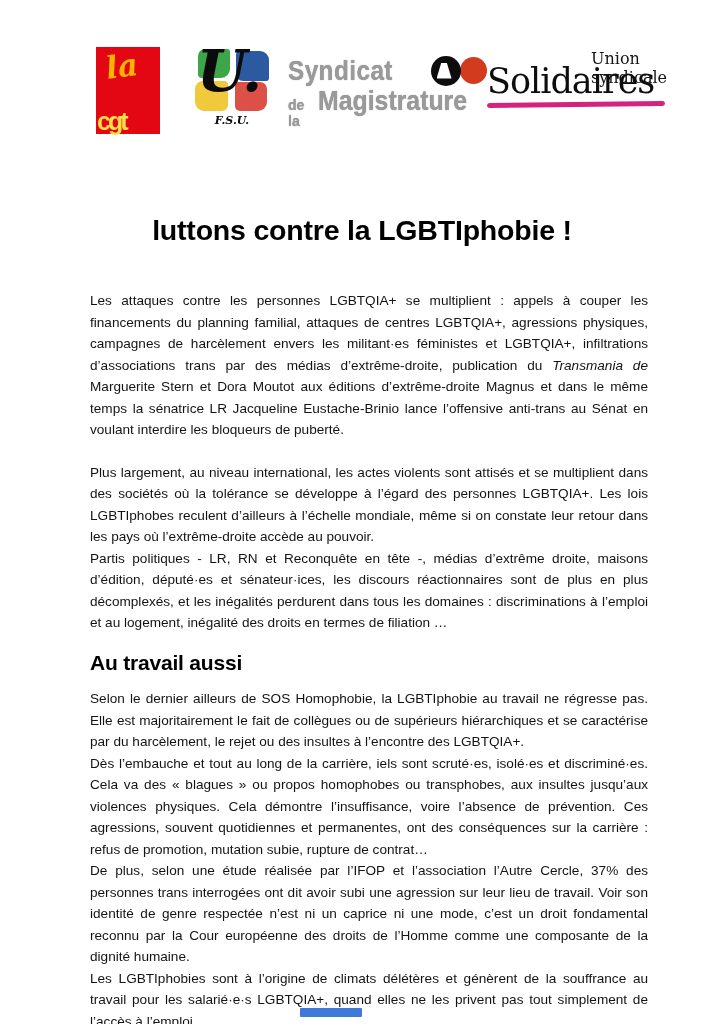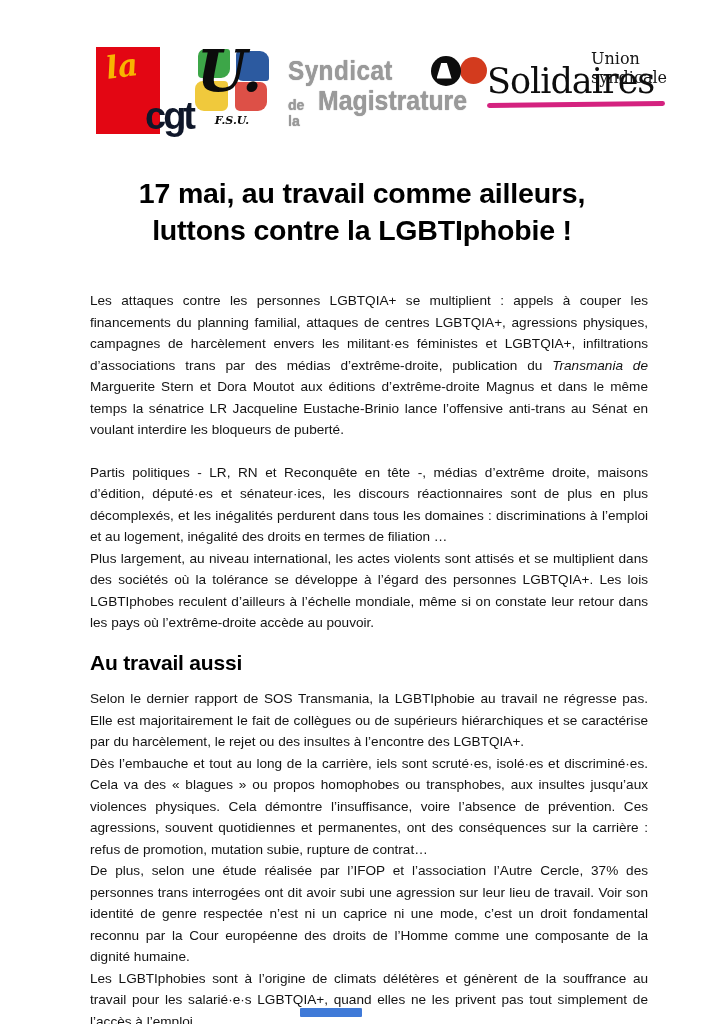--- a/index.html
+++ b/index.html
@@ -11,21 +11,21 @@
 
   
   .logo-cgt { position:absolute; left:96px; top:47px; width:64px; height:87px; background:#e30613; }
   .cgt-la {
     position:absolute; top:4px; left:10px;
     font-family:"DejaVu Serif", serif; font-style:italic; font-weight:bold;
     color:#f8b400; font-size:31px; line-height:1; transform:rotate(-8deg);
   }
   .cgt-text {
     position:absolute; bottom:0px; left:1px;
-    color:#0f172a; font-weight:bold; font-size:38px; line-height:0.95; letter-spacing:-3px;padding-left:48px;
+    color:#fde047; font-weight:bold; font-size:25px; line-height:0.95; letter-spacing:-3px;
   }
 
   .logo-fsu { position:absolute; left:186px; top:49px; width:92px; height:88px; }
   .fsu-squares { position:relative; width:74px; height:62px; margin:0 auto; }
   .sq { position:absolute; }
   .sq-green  { left:3px;  top:0px;  width:32px; height:29px; background:#3da648; border-radius:7px 3px 9px 4px; }
   .sq-blue   { right:0px; top:2px;  width:33px; height:30px; background:#2c5aa0; border-radius:4px 9px 3px 7px; }
   .sq-yellow { left:0px;  top:32px; width:33px; height:30px; background:#f0c93c; border-radius:8px 4px 6px 9px; }
   .sq-red    { right:2px; top:33px; width:32px; height:29px; background:#dd5047; border-radius:3px 7px 9px 5px; }
   .fsu-u {
@@ -149,30 +149,30 @@
     <div class="sol-tagline">
       <span>Union</span>
       <span>syndicale</span>
     </div>
     <div class="sol-name">Solidaires</div>
     <div class="sol-underline"></div>
   </div>
 
 
   <h1 class="title">
-    <span>17 mai, au travail comme ailleurs,</span><br>
+    <br>
     <span>luttons contre la LGBTIphobie !</span>
   </h1>
 
   <div class="body-text">
     <p class="gap-after"><span>Les attaques contre les personnes LGBTQIA+ se multiplient : appels à couper les financements du planning familial, attaques de centres LGBTQIA+, agressions physiques, campagnes de harcèlement envers les militant·es féministes et LGBTQIA+, infiltrations d’associations trans par des médias d’extrême-droite, publication du </span><em>Transmania de</em><span> Marguerite Stern et Dora Moutot aux éditions d’extrême-droite Magnus et dans le même temps la sénatrice LR Jacqueline Eustache-Brinio lance l’offensive anti-trans au Sénat en voulant interdire les bloqueurs de puberté.</span></p>
+    <p>Plus largement, au niveau international, les actes violents sont attisés et se multiplient dans des sociétés où la tolérance se développe à l’égard des personnes LGBTQIA+. Les lois LGBTIphobes reculent d’ailleurs à l’échelle mondiale, même si on constate leur retour dans les pays où l’extrême-droite accède au pouvoir.</p>
     <p>Partis politiques - LR, RN et Reconquête en tête -, médias d’extrême droite, maisons d’édition, député·es et sénateur·ices, les discours réactionnaires sont de plus en plus décomplexés, et les inégalités perdurent dans tous les domaines : discriminations à l’emploi et au logement, inégalité des droits en termes de filiation …</p>
-    <p>Plus largement, au niveau international, les actes violents sont attisés et se multiplient dans des sociétés où la tolérance se développe à l’égard des personnes LGBTQIA+. Les lois LGBTIphobes reculent d’ailleurs à l’échelle mondiale, même si on constate leur retour dans les pays où l’extrême-droite accède au pouvoir.</p>
     <h2 class="section-heading">Au travail aussi</h2>
-    <p>Selon le dernier rapport de SOS Transmania, la LGBTIphobie au travail ne régresse pas. Elle est majoritairement le fait de collègues ou de supérieurs hiérarchiques et se caractérise par du harcèlement, le rejet ou des insultes à l’encontre des LGBTQIA+.</p>
+    <p>Selon le dernier ailleurs de SOS Homophobie, la LGBTIphobie au travail ne régresse pas. Elle est majoritairement le fait de collègues ou de supérieurs hiérarchiques et se caractérise par du harcèlement, le rejet ou des insultes à l’encontre des LGBTQIA+.</p>
     <p>Dès l’embauche et tout au long de la carrière, iels sont scruté·es, isolé·es et discriminé·es. Cela va des « blagues » ou propos homophobes ou transphobes, aux insultes jusqu’aux violences physiques. Cela démontre l’insuffisance, voire l’absence de prévention. Ces agressions, souvent quotidiennes et permanentes, ont des conséquences sur la carrière : refus de promotion, mutation subie, rupture de contrat…</p>
     <p>De plus, selon une étude réalisée par l’IFOP et l’association l’Autre Cercle, 37% des personnes trans interrogées ont dit avoir subi une agression sur leur lieu de travail. Voir son identité de genre respectée n’est ni un caprice ni une mode, c’est un droit fondamental reconnu par la Cour européenne des droits de l’Homme comme une composante de la dignité humaine.</p>
     <p>Les LGBTIphobies sont à l’origine de climats délétères et génèrent de la souffrance au travail pour les salarié·e·s LGBTQIA+, quand elles ne les privent pas tout simplement de l’accès à l’emploi.</p>
   </div>
 
   <div class="bottom-bar"></div>
 
 </div>
 
 </body></html>

